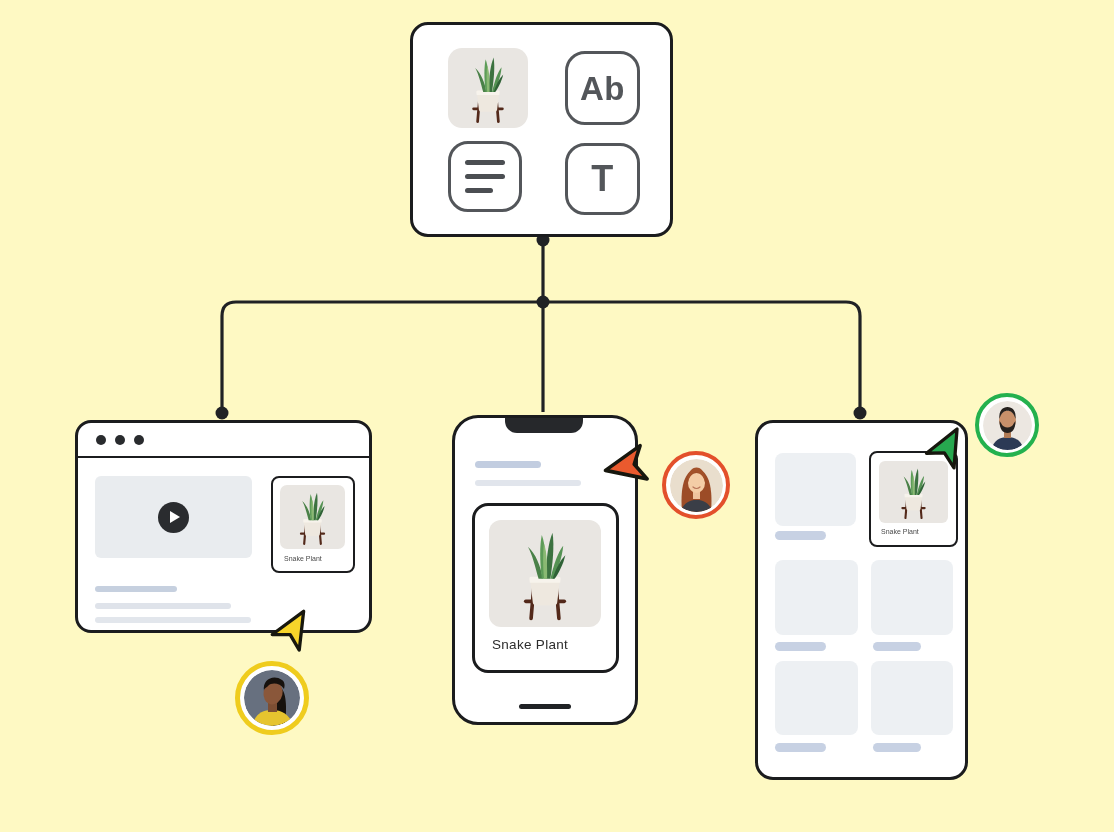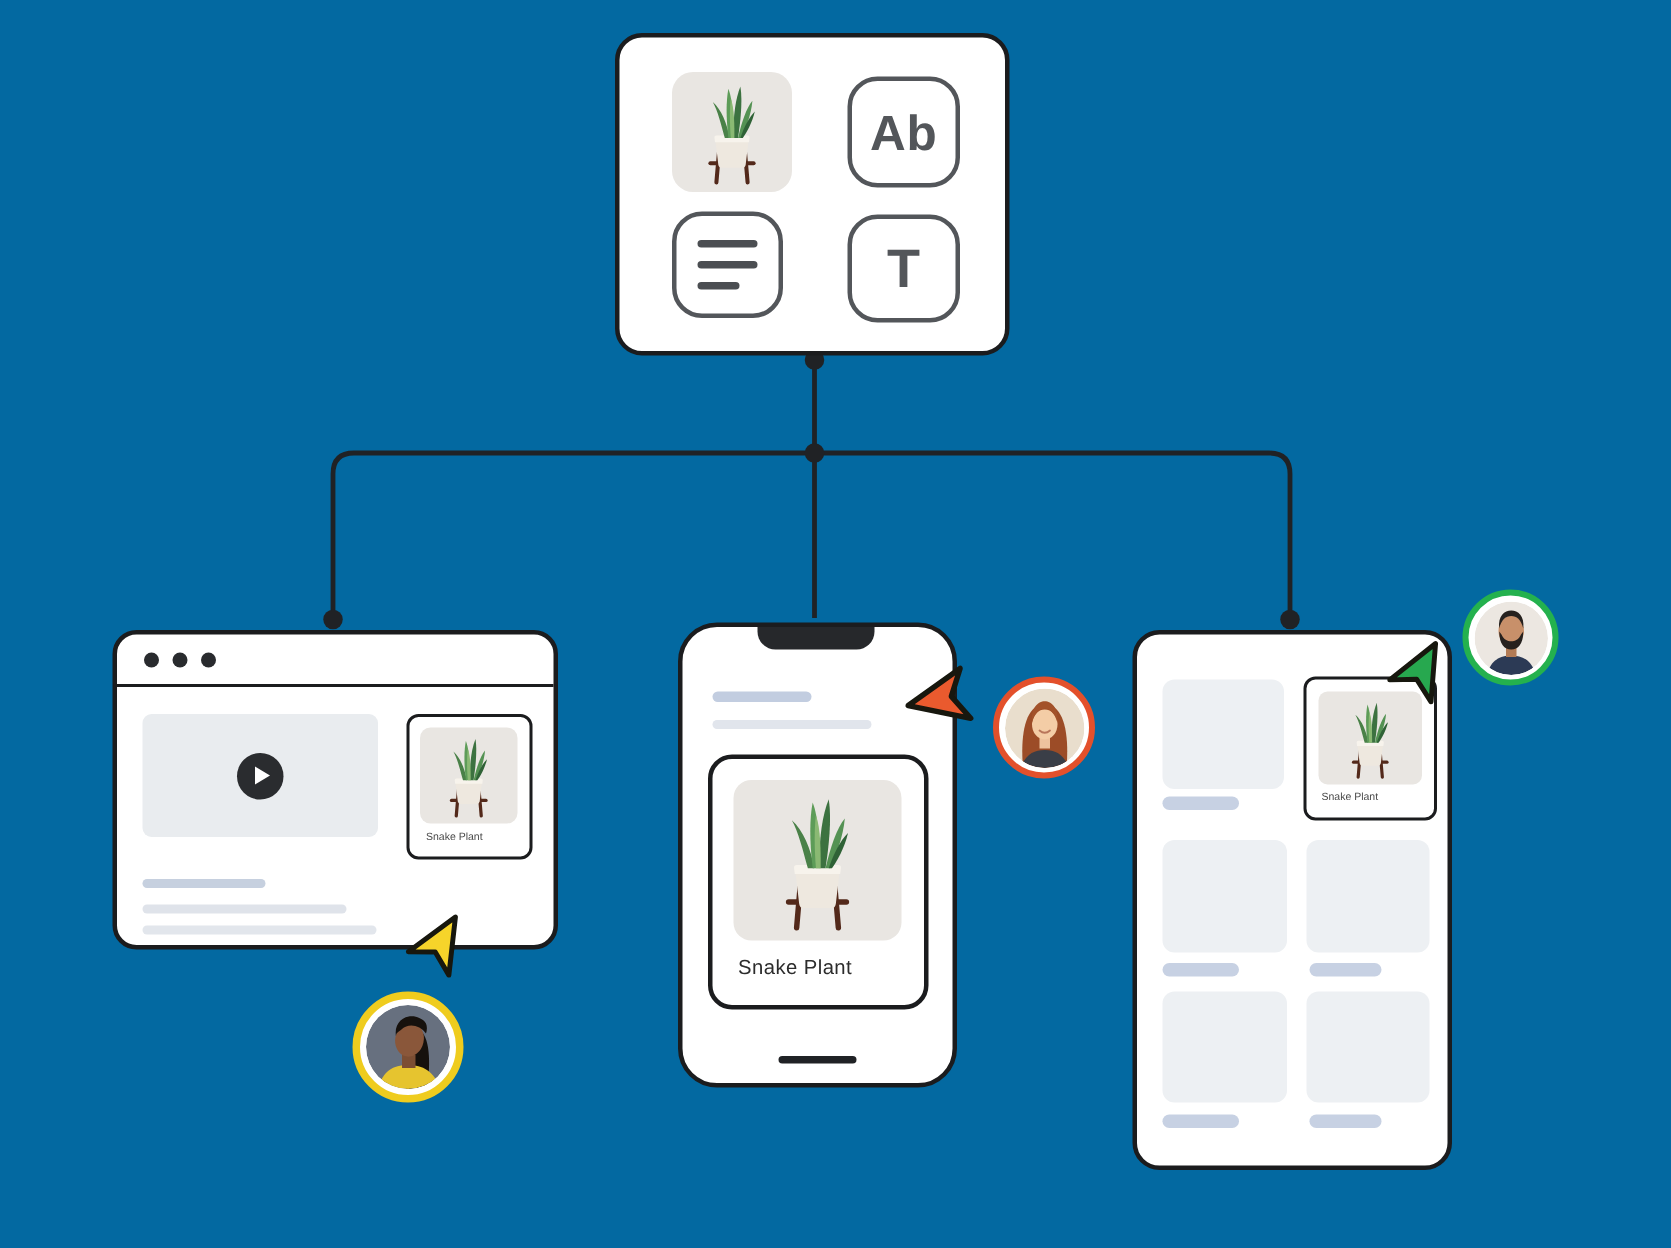--- a/index.html
+++ b/index.html
@@ -1,18 +1,18 @@
 <!DOCTYPE html>
 <html><head>
 <meta charset="utf-8">
 <style>
   html,body { margin:0; padding:0; }
   .canvas {
     position:relative; width:1114px; height:832px;
-    background:#0369a1; overflow:hidden;
+    background:#fef9c3; overflow:hidden;
     font-family:"Liberation Sans", sans-serif;
   }
 
   
   .connectors { position:absolute; left:0; top:0; width:1114px; height:832px; pointer-events:none; }
 
   
   .frame { position:absolute; background:#fff; border:3px solid #1b1c1e; box-sizing:border-box; }
 
   

